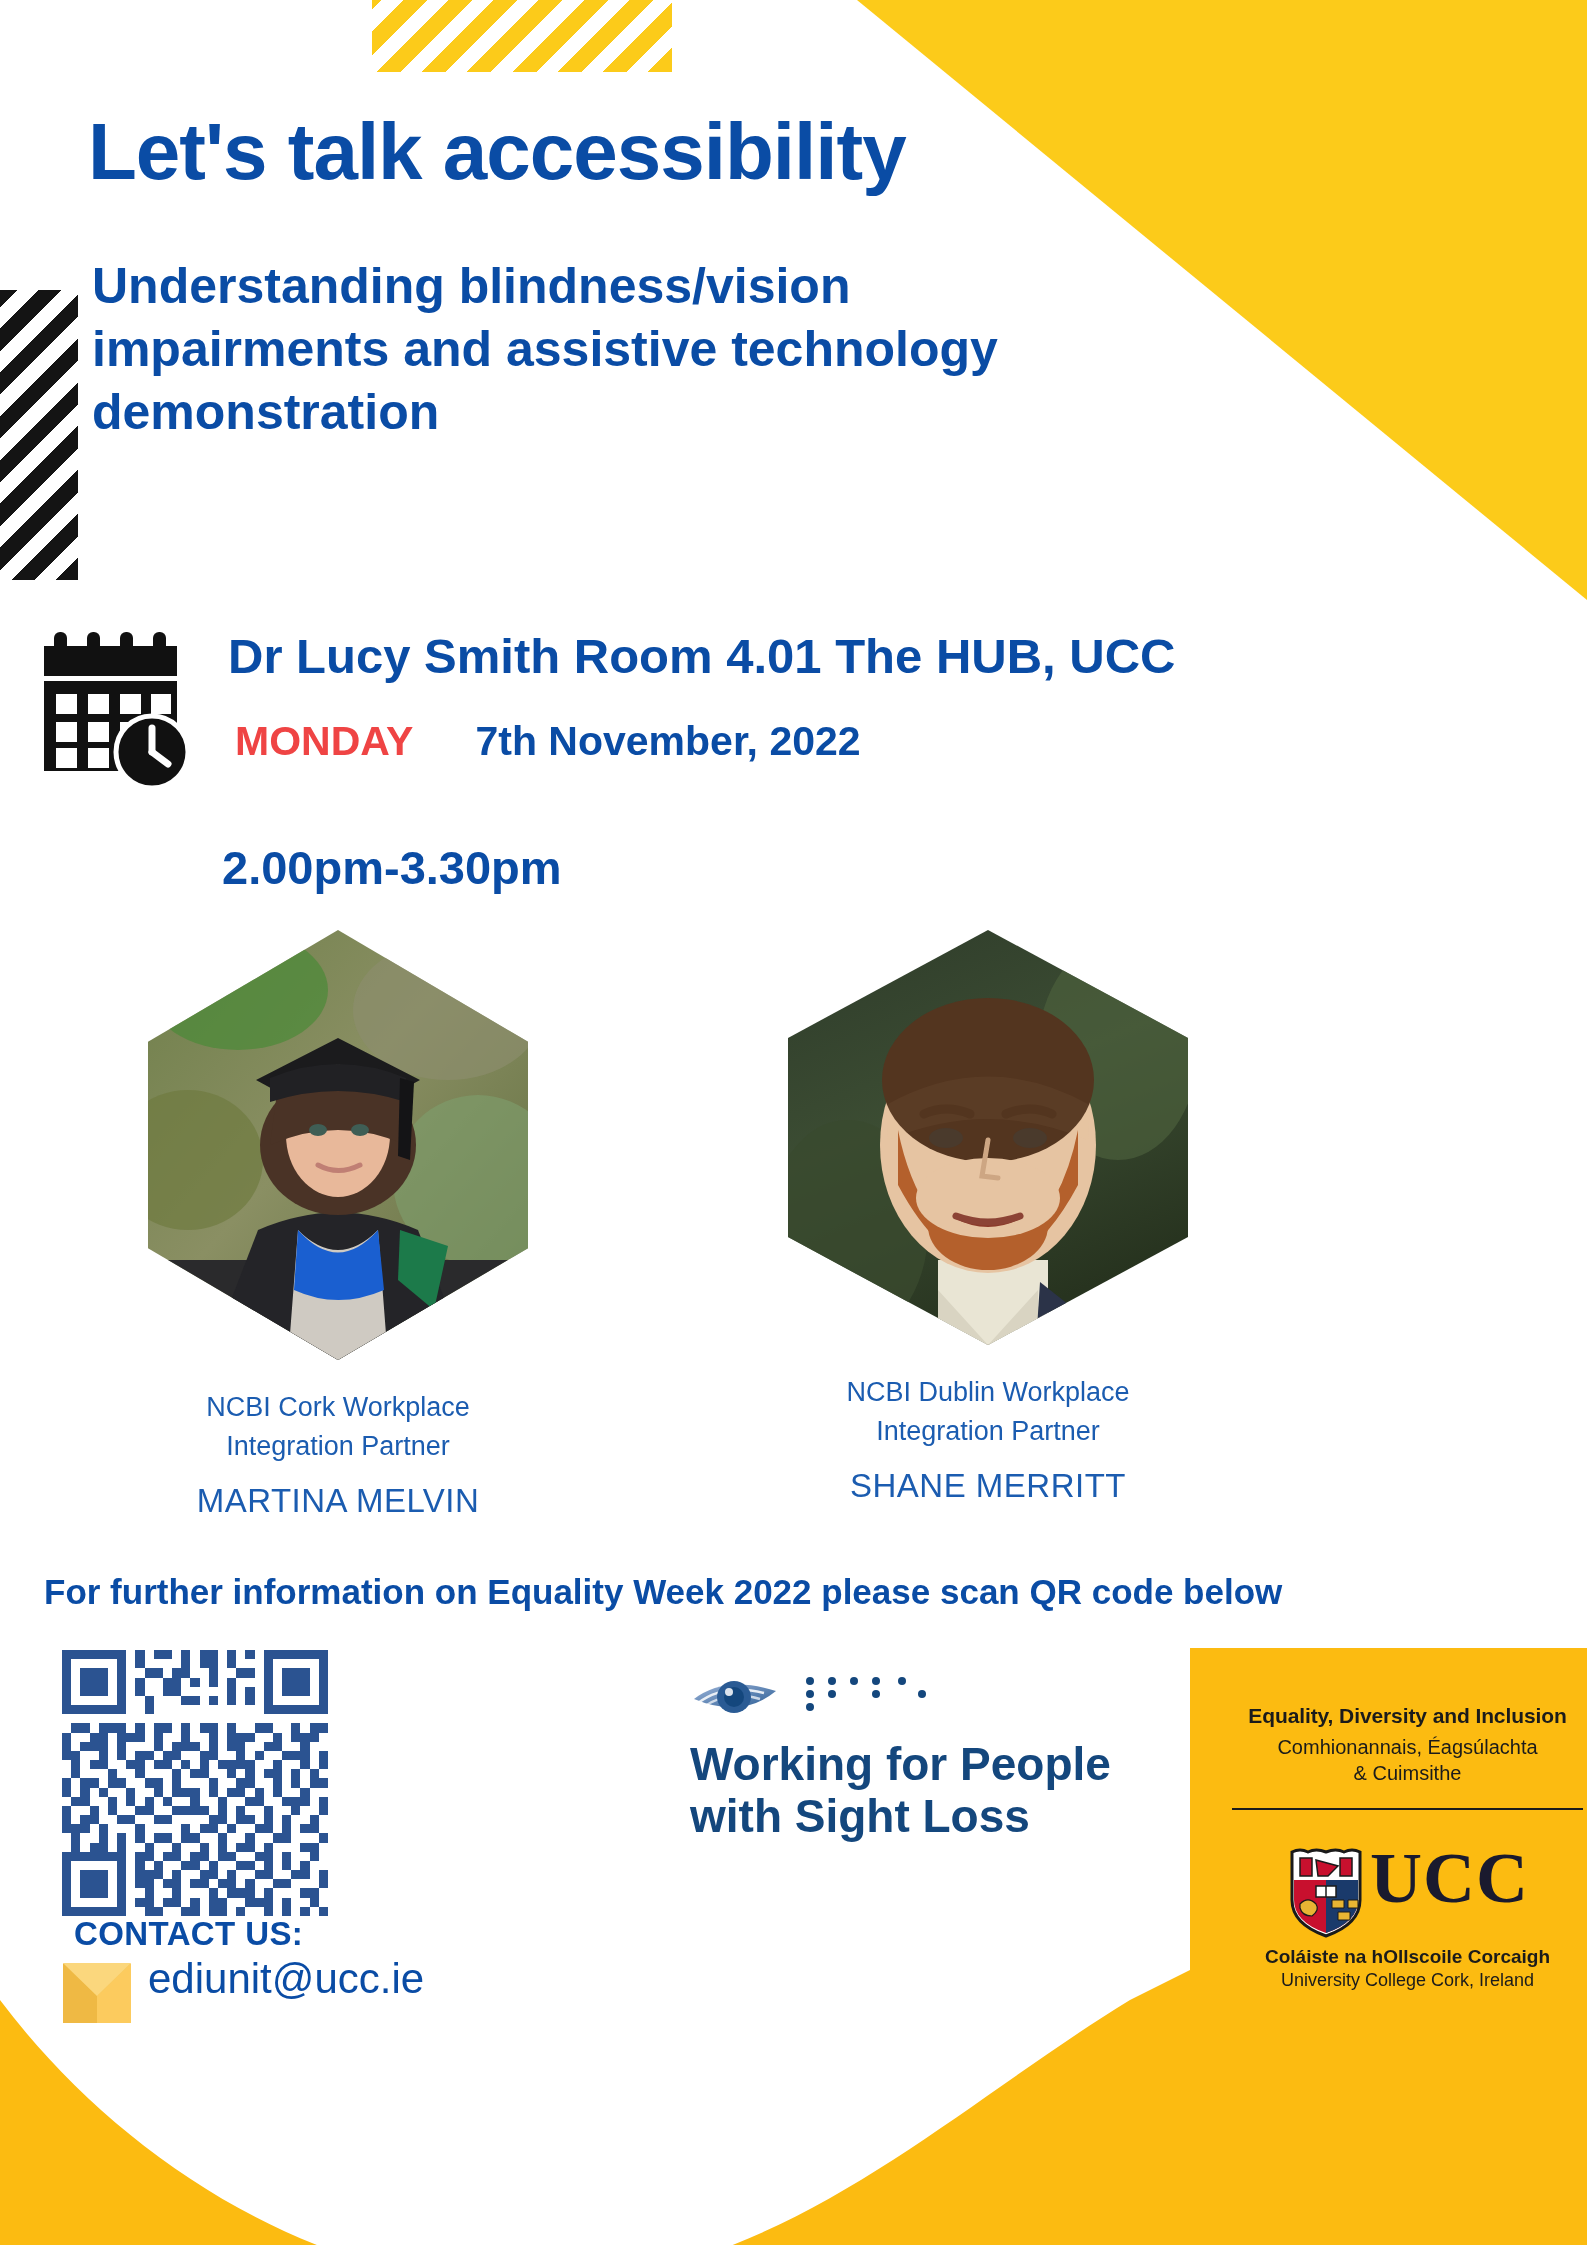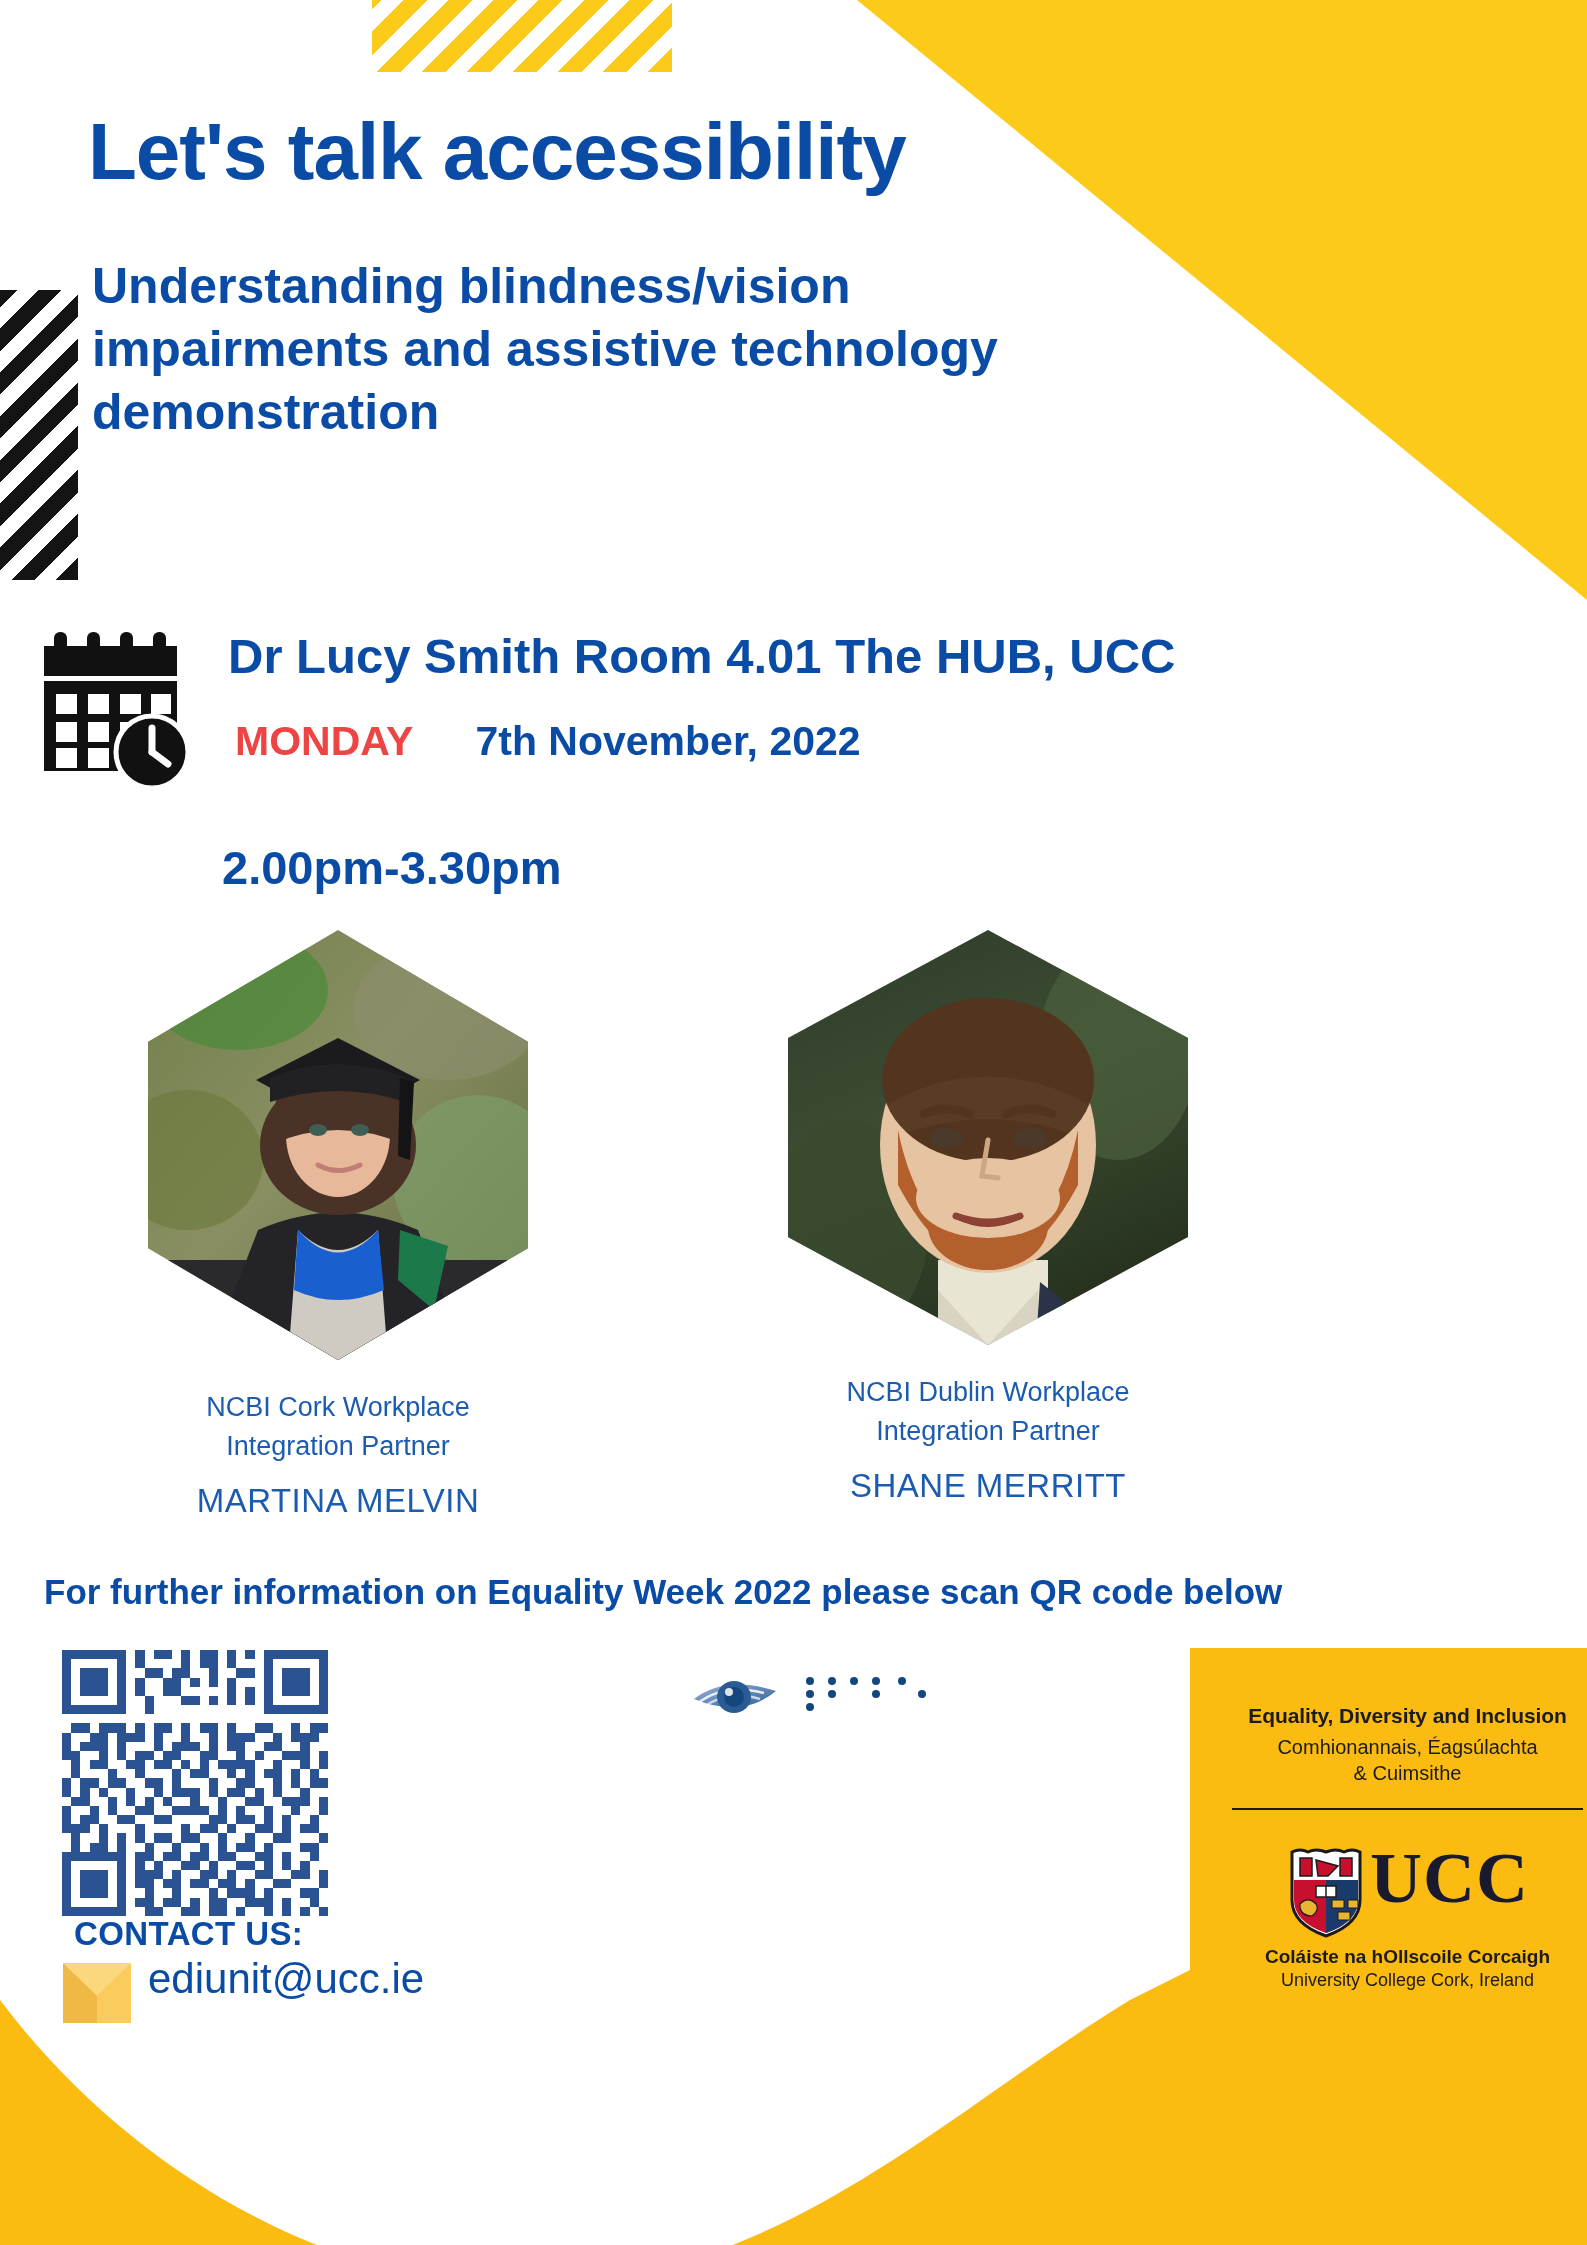--- a/index.html
+++ b/index.html
@@ -543,20 +543,24 @@
           <circle cx="30" cy="6" r="4"></circle>
             <circle cx="30" cy="19" r="4"></circle>
           <circle cx="52" cy="6" r="4"></circle>
           <circle cx="74" cy="6" r="4"></circle>
             <circle cx="74" cy="19" r="4"></circle>
           <circle cx="100" cy="6" r="4"></circle>
           <circle cx="120" cy="19" r="4"></circle>
         </g>
       </svg>
     </div>
+    <div class="ncbi-tag">
+      <div>Working for People</div>
+      <div>with Sight Loss</div>
+    </div>
   </div>
 
   <div class="edibox">
     <div class="edi-en">Equality, Diversity and Inclusion</div>
     <div class="edi-ga">
       <div>Comhionannais, Éagsúlachta</div>
       <div>&amp; Cuimsithe</div>
     </div>
     <div class="edi-rule"></div>
     <div class="ucc-row">

